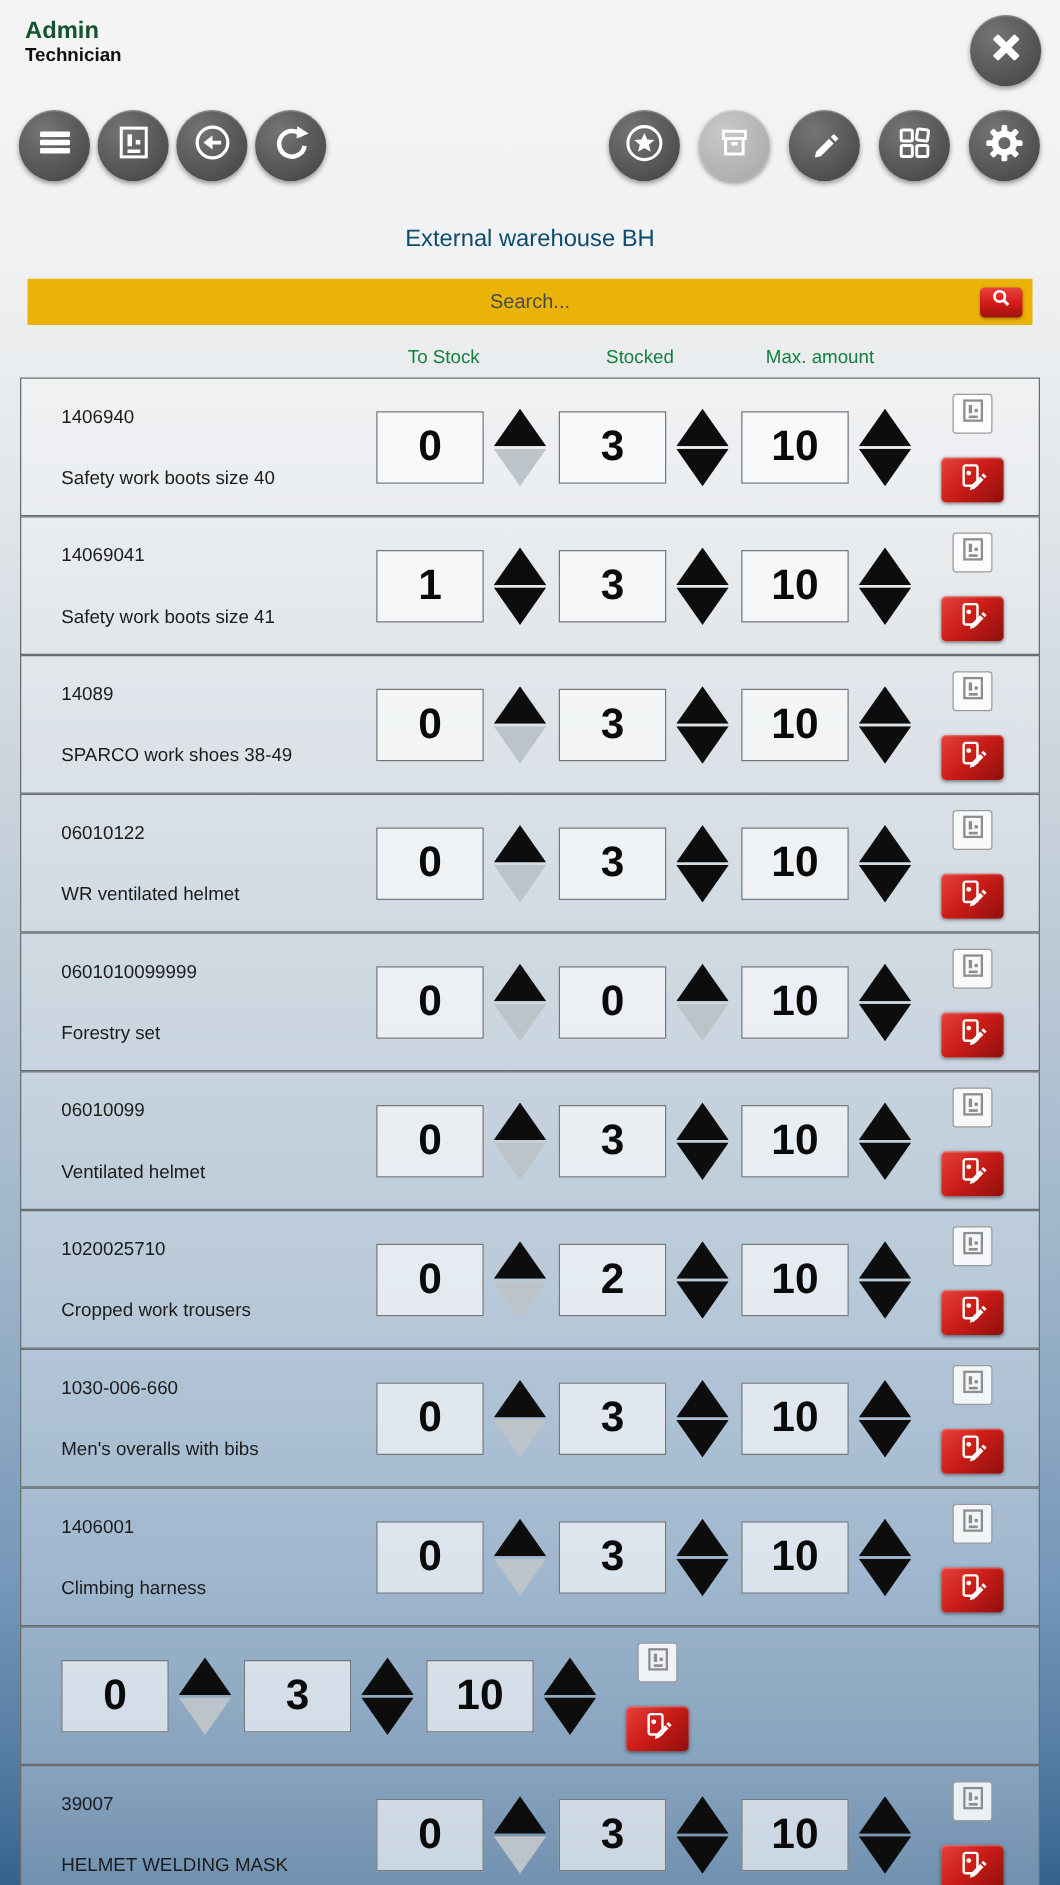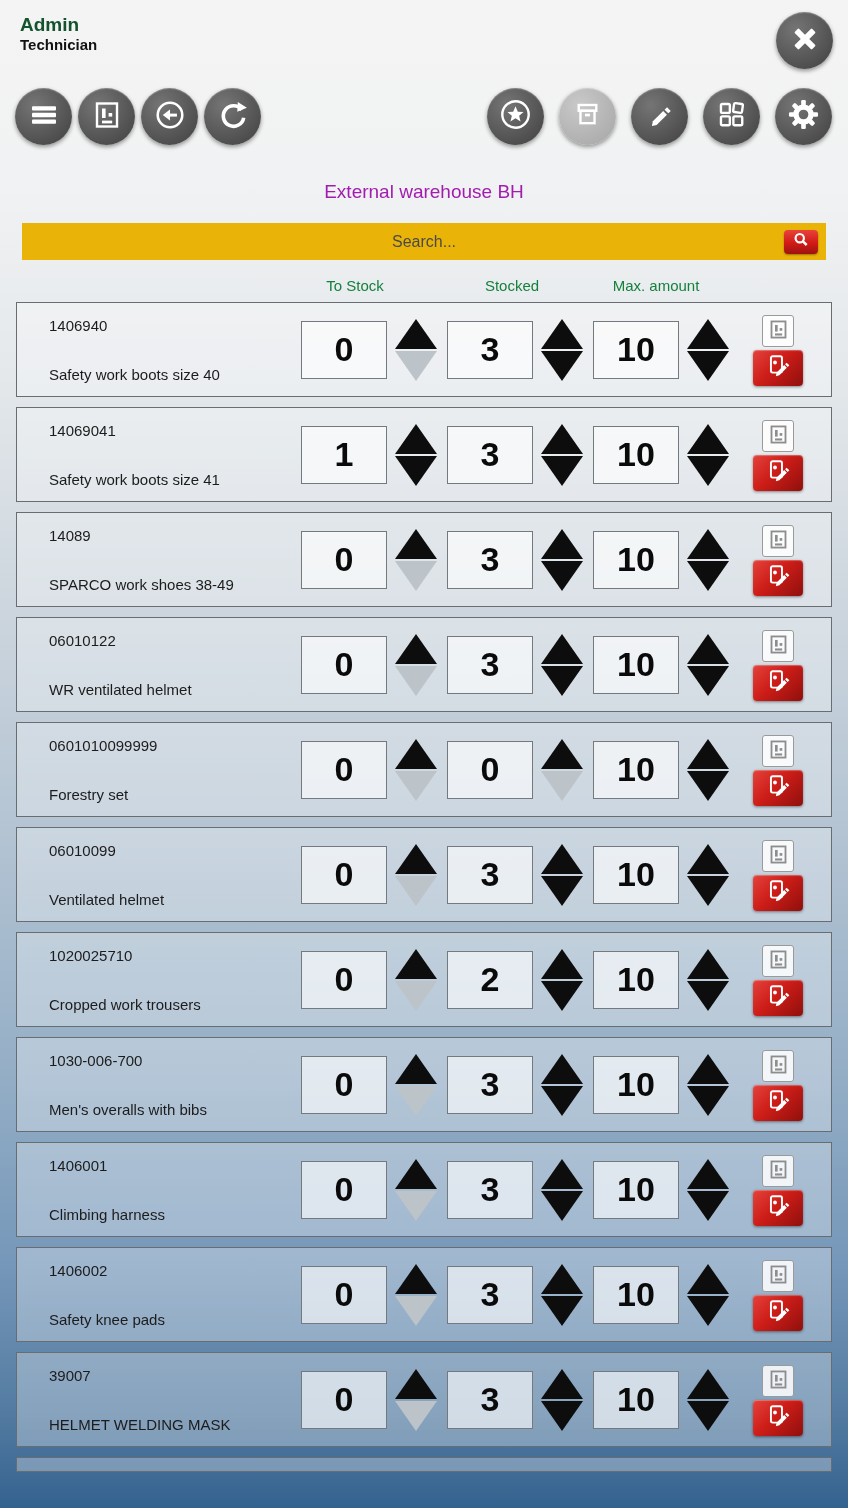--- a/index.html
+++ b/index.html
@@ -18,36 +18,36 @@
     background:radial-gradient(circle at 35% 30%, #757575, #4d4d4d 75%);
     box-shadow:0 2px 4px rgba(0,0,0,.4), inset 0 1px 1px rgba(255,255,255,.25);
     display:flex;align-items:center;justify-content:center;flex:0 0 auto;cursor:pointer;}
   .cbtn.disabled{background:radial-gradient(circle at 35% 30%, #c9c9c9, #aeaeae 75%);}
   .close-btn{position:absolute;top:12px;right:15px;}
   .toolbar{margin-top:12px;padding:0 16px 0 15px;display:flex;justify-content:space-between;}
   .tgroup{display:flex;}
   .tgroup.left .cbtn{margin-right:6px;}
   .tgroup.right .cbtn{margin-left:15px;}
   
-  .page-title{margin-top:36px;text-align:center;font-size:19px;color:#a21caf;}
+  .page-title{margin-top:36px;text-align:center;font-size:19px;color:#0c4a6e;}
   .search-wrap{margin:20px 22px 0;position:relative;height:37px;background:#eab308;}
   .search-input{width:100%;height:100%;border:none;background:transparent;outline:none;
     text-align:center;font-size:16px;color:#333;font-family:"Liberation Sans",sans-serif;box-sizing:border-box;padding:0 44px;}
   .search-input::placeholder{color:#4a4a4a;opacity:1;}
   .search-btn{position:absolute;right:8px;top:6.5px;width:34px;height:24px;border-radius:4px;
     background:linear-gradient(180deg,#e8423c,#d11a16 55%,#9e1210);
     display:flex;align-items:center;justify-content:center;cursor:pointer;
     box-shadow:0 1px 2px rgba(0,0,0,.35);}
   .col-headers{position:relative;height:18px;margin:17px 0 7px;font-size:15px;color:#15803d;}
   .col-label{position:absolute;transform:translateX(-50%);white-space:nowrap;}
   .col-tostock{left:355px;} .col-stocked{left:512px;} .col-max{left:656px;}
   
   .list{margin:0 16px;}
-  .card{height:95px;border:1px solid #686d72;background:rgba(255,255,255,.30);
-    margin-bottom:10px;display:flex;align-items:center;padding-left:32px;box-sizing:border-box;}
+  .card{height:111px;border:1px solid #686d72;background:rgba(255,255,255,.30);
+    margin-bottom:0;display:flex;align-items:center;padding-left:32px;box-sizing:border-box;}
   .card.partial{height:15px;overflow:hidden;margin-bottom:0;}
   .item-texts{flex:1 1 auto;display:flex;flex-direction:column;justify-content:space-between;
     height:66px;min-width:0;padding-right:6px;}
   .item-code,.item-name{font-size:15px;color:#1c1c1c;white-space:nowrap;overflow:hidden;}
   .steppers{display:flex;align-items:center;}
   .stepper{display:flex;align-items:center;margin-right:10px;}
   .num-box{width:84px;height:56px;background:rgba(255,255,255,.62);border:1px solid #74797e;
     display:flex;align-items:center;justify-content:center;
     font-size:34px;font-weight:bold;color:#0a0a0a;margin-right:8px;cursor:text;}
   .arrow-col{display:flex;flex-direction:column;}
@@ -738,21 +738,21 @@
               <polygon points="25,11 26.8,9.2 29.8,12.2 28,14"></polygon>
             </g>
           </svg>
         </span>
       </div>
     </div>
   </div>
 
   <div class="card">
     <div class="item-texts">
-      <div class="item-code">1030-006-700</div>
+      <div class="item-code">1030-006-660</div>
       <div class="item-name">Men's overalls with bibs</div>
     </div>
     <div class="steppers">
       <div class="stepper">
         <div class="num-box">0</div>
         <div class="arrow-col">
           <div class="arrow arrow-up">
             <svg width="42" height="30" viewBox="0 0 42 30">
                 <polygon points="21,0 42,30 0,30"></polygon>
               </svg>
@@ -893,24 +893,20 @@
               <polygon points="15.5,20.5 24,12 27,15 18.5,23.5 14.5,24.5"></polygon>
               <polygon points="25,11 26.8,9.2 29.8,12.2 28,14"></polygon>
             </g>
           </svg>
         </span>
       </div>
     </div>
   </div>
 
   <div class="card">
-    <div class="item-texts">
-      <div class="item-code">1406002</div>
-      <div class="item-name">Safety knee pads</div>
-    </div>
     <div class="steppers">
       <div class="stepper">
         <div class="num-box">0</div>
         <div class="arrow-col">
           <div class="arrow arrow-up">
             <svg width="42" height="30" viewBox="0 0 42 30">
                 <polygon points="21,0 42,30 0,30"></polygon>
               </svg>
           </div>
           <div class="arrow arrow-down disabled">

